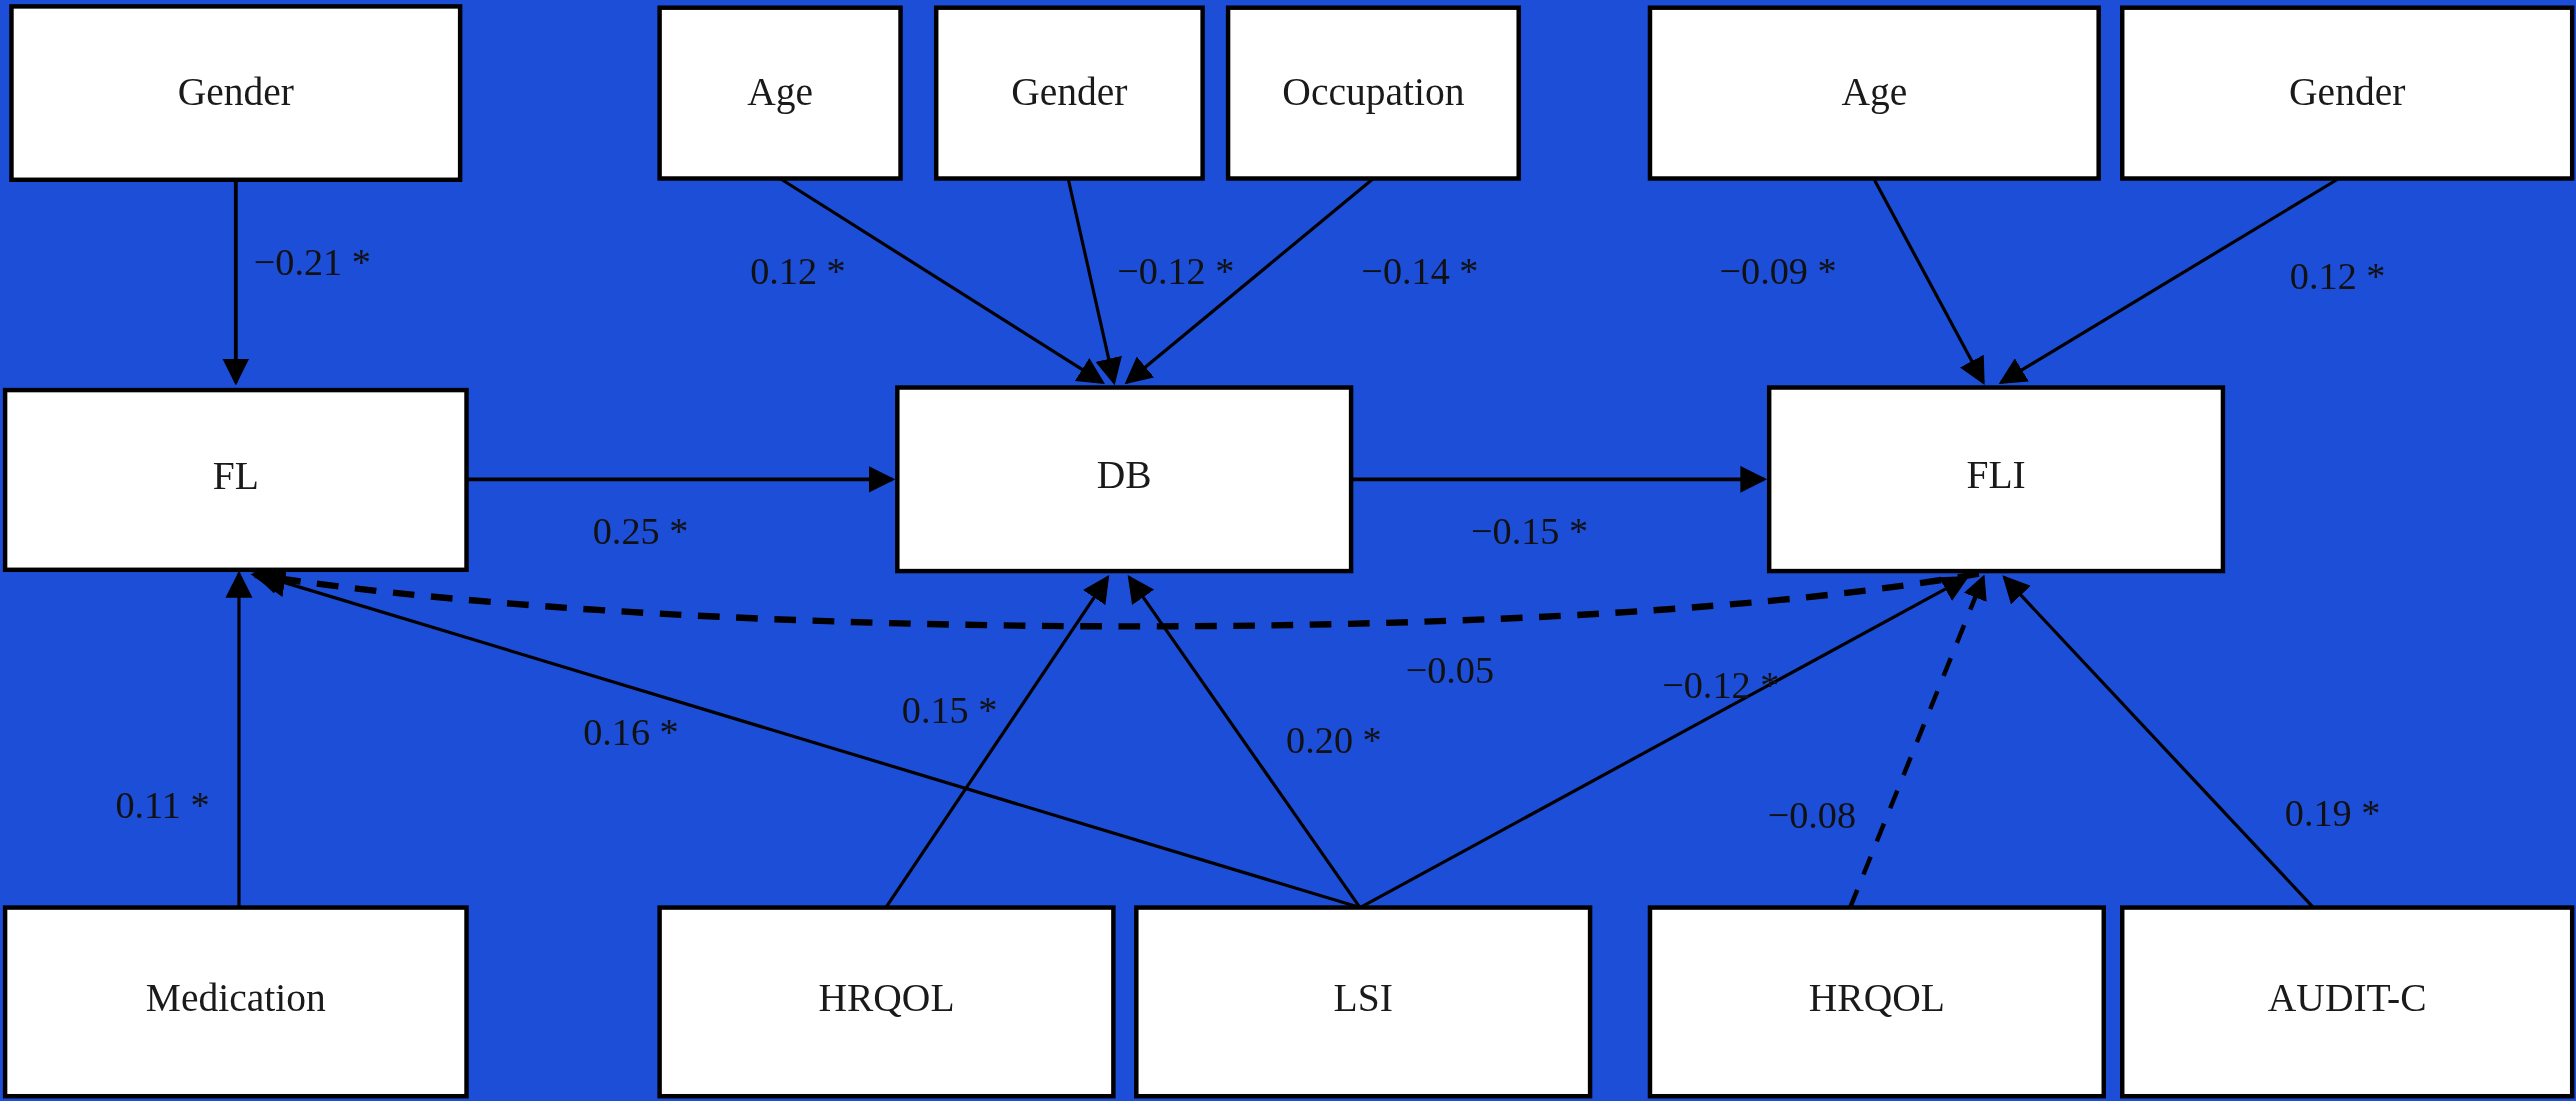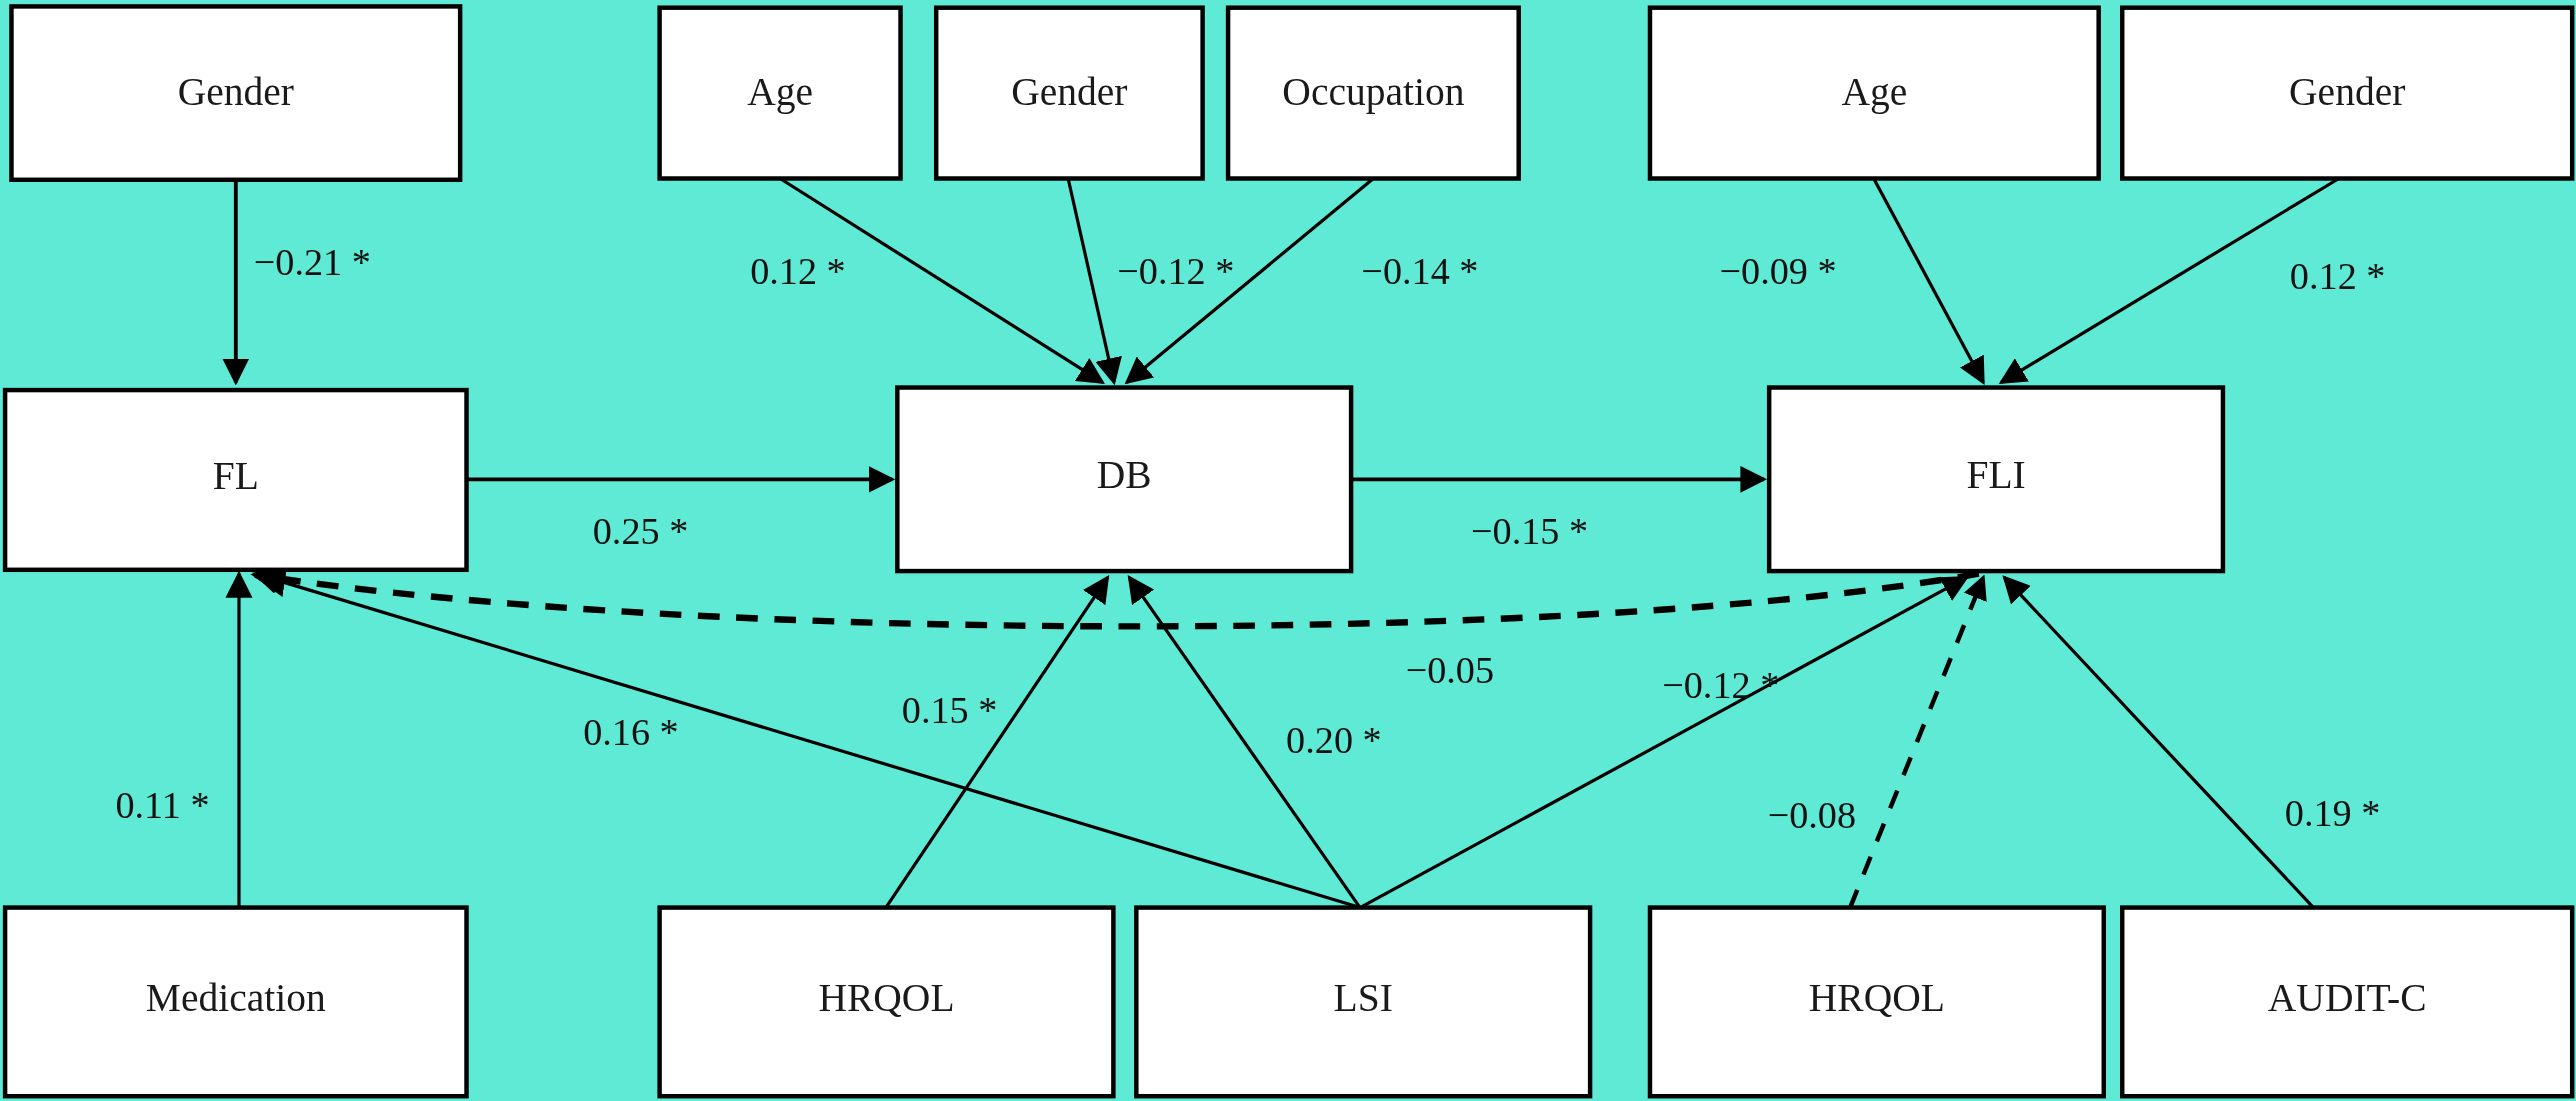--- a/index.html
+++ b/index.html
@@ -4,21 +4,21 @@
 <style>
   html, body {
     margin: 0;
     padding: 0;
     background: #ffffff;
   }
   #figure-root {
     position: relative;
     width: 2576px;
     height: 1102px;
-    background: #5eead4;
+    background: #1d4ed8;
     font-family: "Liberation Serif", "DejaVu Serif", serif;
     overflow: hidden;
   }
   svg.diagram {
     position: absolute;
     inset: 0;
     width: 2576px;
     height: 1102px;
     display: block;
   }

